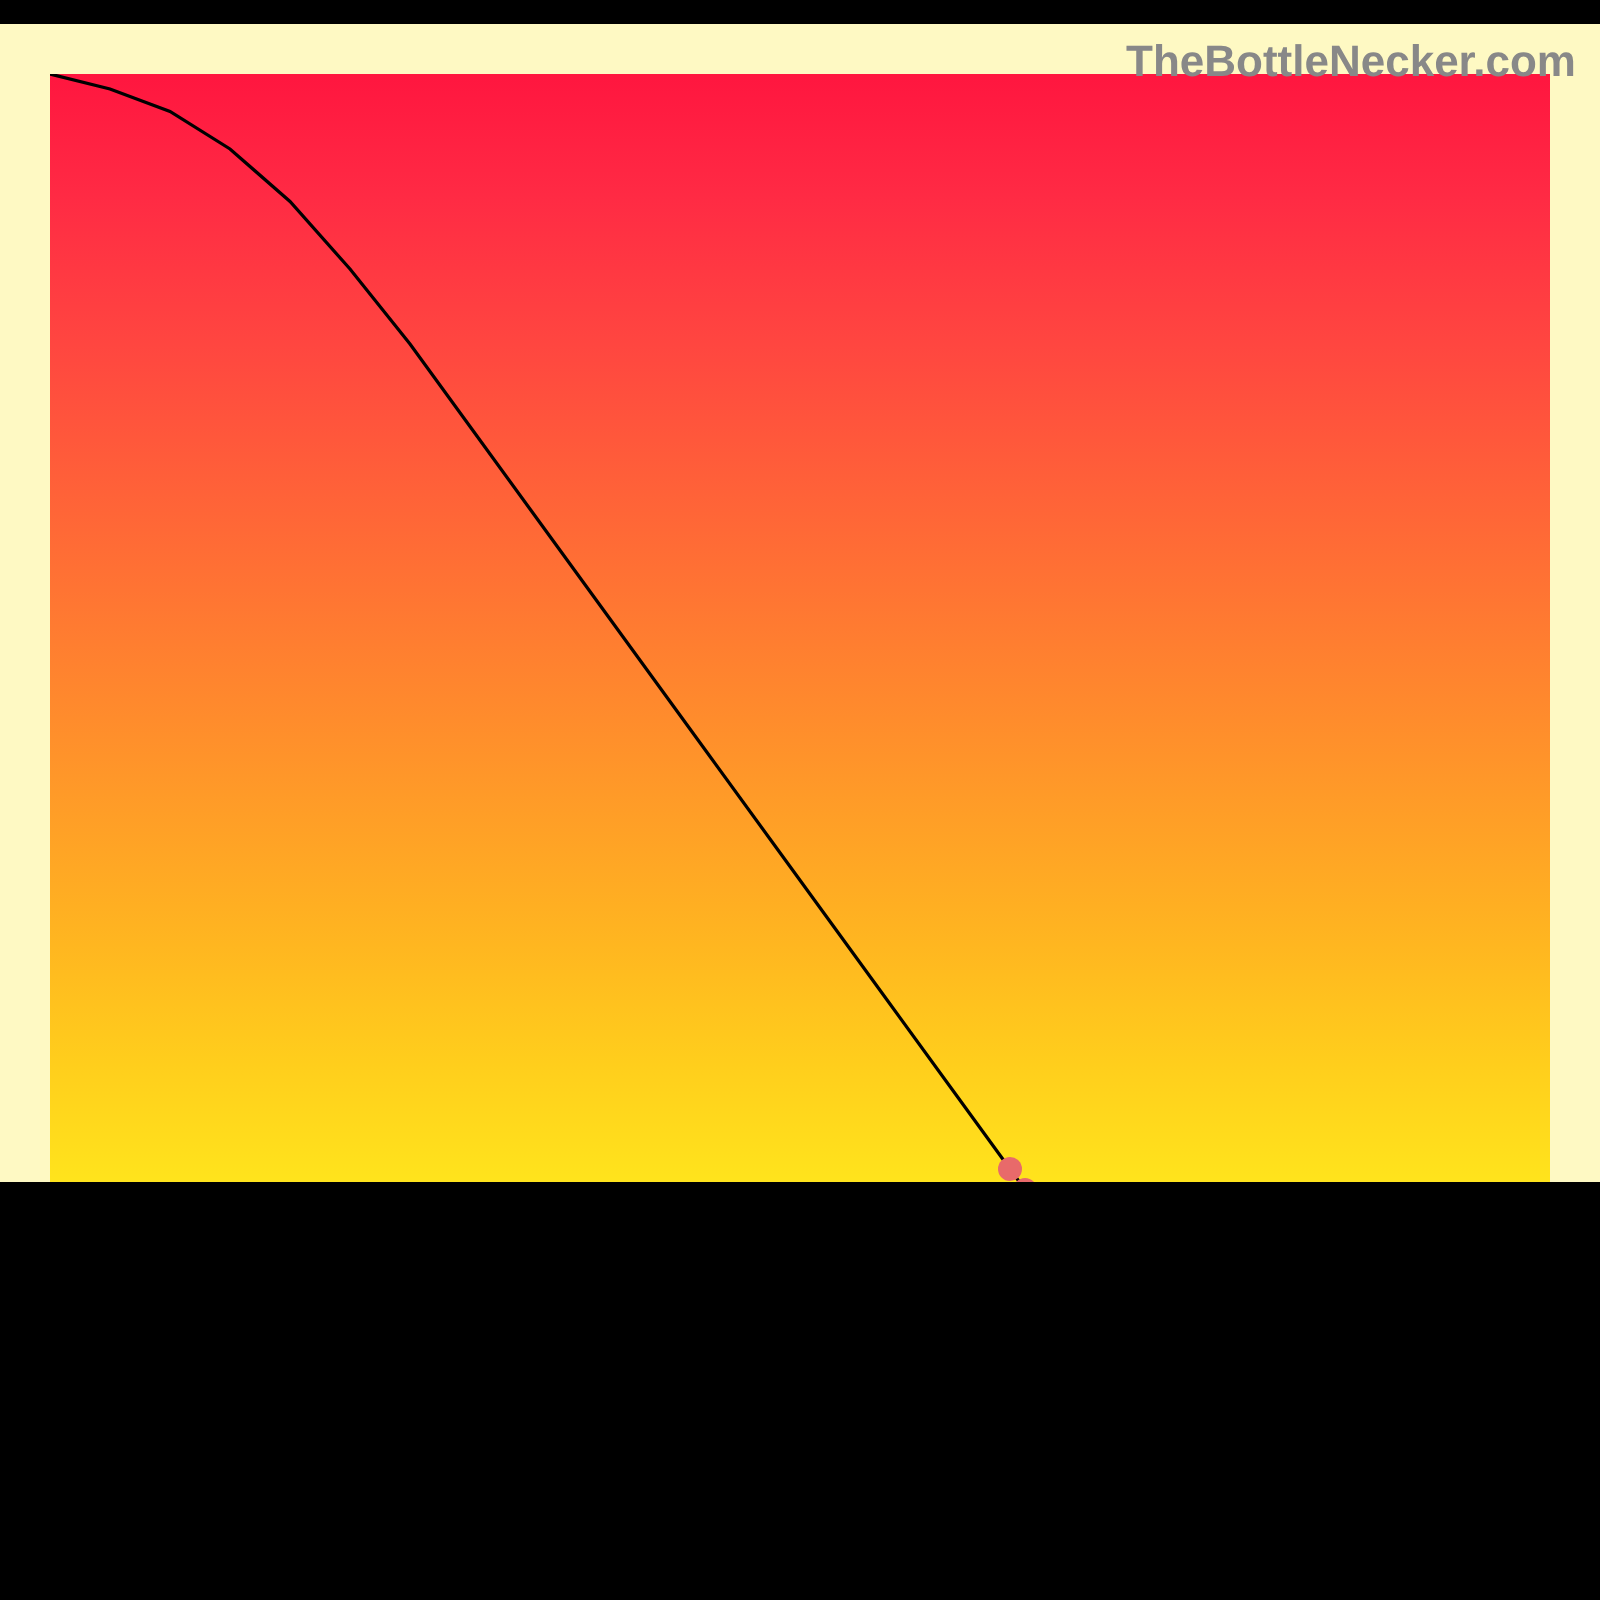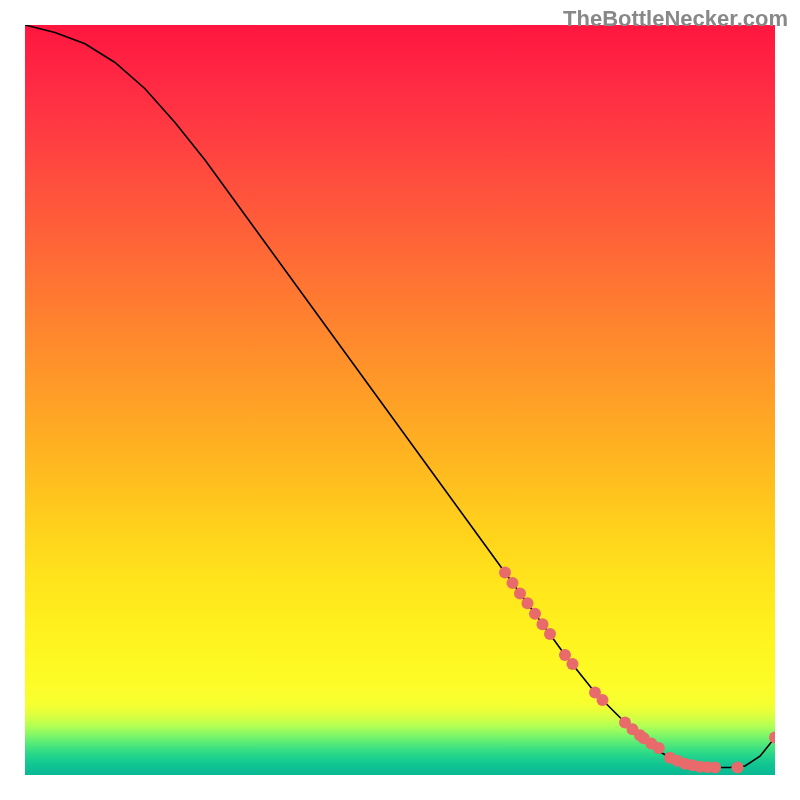--- a/index.html
+++ b/index.html
@@ -3,23 +3,24 @@
 <meta charset="utf-8">
 <style>
   body {
     margin: 0;
     padding: 0;
     background: #000;
     font-family: Arial, sans-serif;
   }
   .container {
     width: 800px;
-    height: 800px;
+    height: 579px;
     position: relative;
-    background: #ffffff;
+    background: #fef9c3;
+    margin-top: 12px;
   }
   .watermark {
     position: absolute;
     top: 6px;
     right: 12px;
     color: #888;
     font-size: 22px;
     font-weight: bold;
     z-index: 10;
   }

